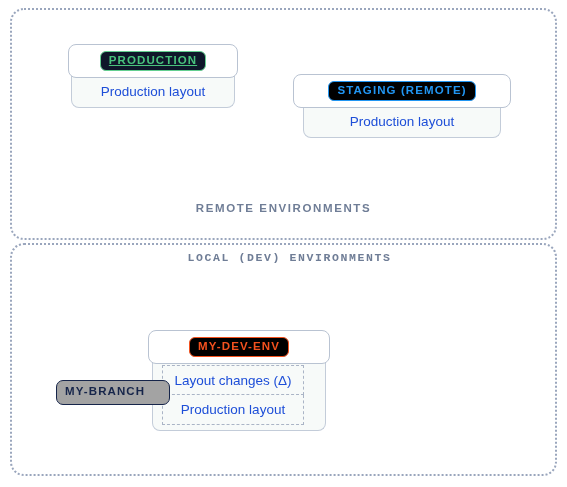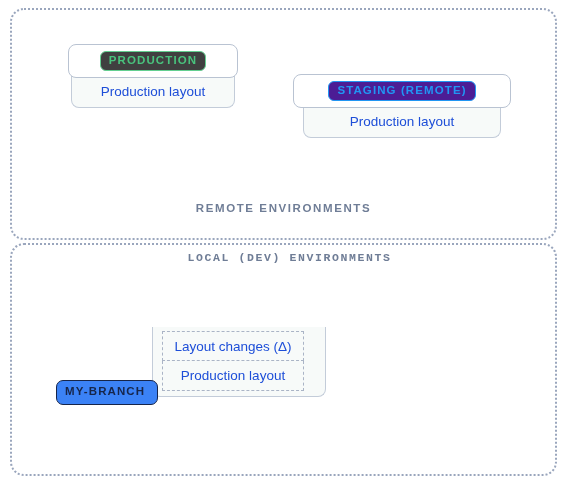--- a/index.html
+++ b/index.html
@@ -98,52 +98,53 @@
 
   
   .badge {
     box-sizing: border-box;
     font-size: 11.5px;
     font-weight: bold;
     letter-spacing: 1.1px;
     padding: 3px 8px 4px 8px;
     border-radius: 6px;
     border: 1.5px solid;
-    background: #4c1d95;
+    background: #000000;
     white-space: nowrap;
     line-height: 1;
   }
   .badge-production {
     color: #49c37d;
     border-color: #63cf90;
-    background: #404040;
+    background: #0f172a;
+    text-decoration: underline;
   }
   .badge-staging {
     color: #2196f3;
     border-color: #2196f3;
   }
   .badge-dev {
     color: #f4511e;
     border-color: #f4511e;
   }
 
   
   #branch-tag {
     position: absolute;
     left: 56px;
     top: 380px;
     box-sizing: border-box;
     border: 1.5px solid #16254a;
     border-radius: 7px;
-    background: #3b82f6;
+    background: #a3a3a3;
     color: #16254a;
     font-size: 11.5px;
     font-weight: bold;
     letter-spacing: 1.1px;
-    padding: 5px 12px 6px 8px;
+    padding: 5px 24px 6px 8px;
     line-height: 1;
     white-space: nowrap;
     z-index: 3;
   }
   #branch-connector {
     position: absolute;
     left: 141px;
     top: 392px;
     width: 12px;
     height: 1.5px;
@@ -184,20 +185,23 @@
 <div class="env-group" id="group-staging">
   <div class="env-header">
     <span class="badge badge-staging">STAGING (REMOTE)</span>
   </div>
   <div class="env-body">
     <div class="layer-row plain">Production layout</div>
   </div>
 </div>
 
 <div class="env-group" id="group-dev">
+  <div class="env-header">
+    <span class="badge badge-dev">MY-DEV-ENV</span>
+  </div>
   <div class="env-body">
     <div class="layer-row dashed">Layout changes (Δ)</div>
     <div class="layer-row dashed">Production layout</div>
   </div>
 </div>
 
 <div id="branch-connector"></div>
 <div id="branch-tag">MY-BRANCH</div>
 
 </body></html>

